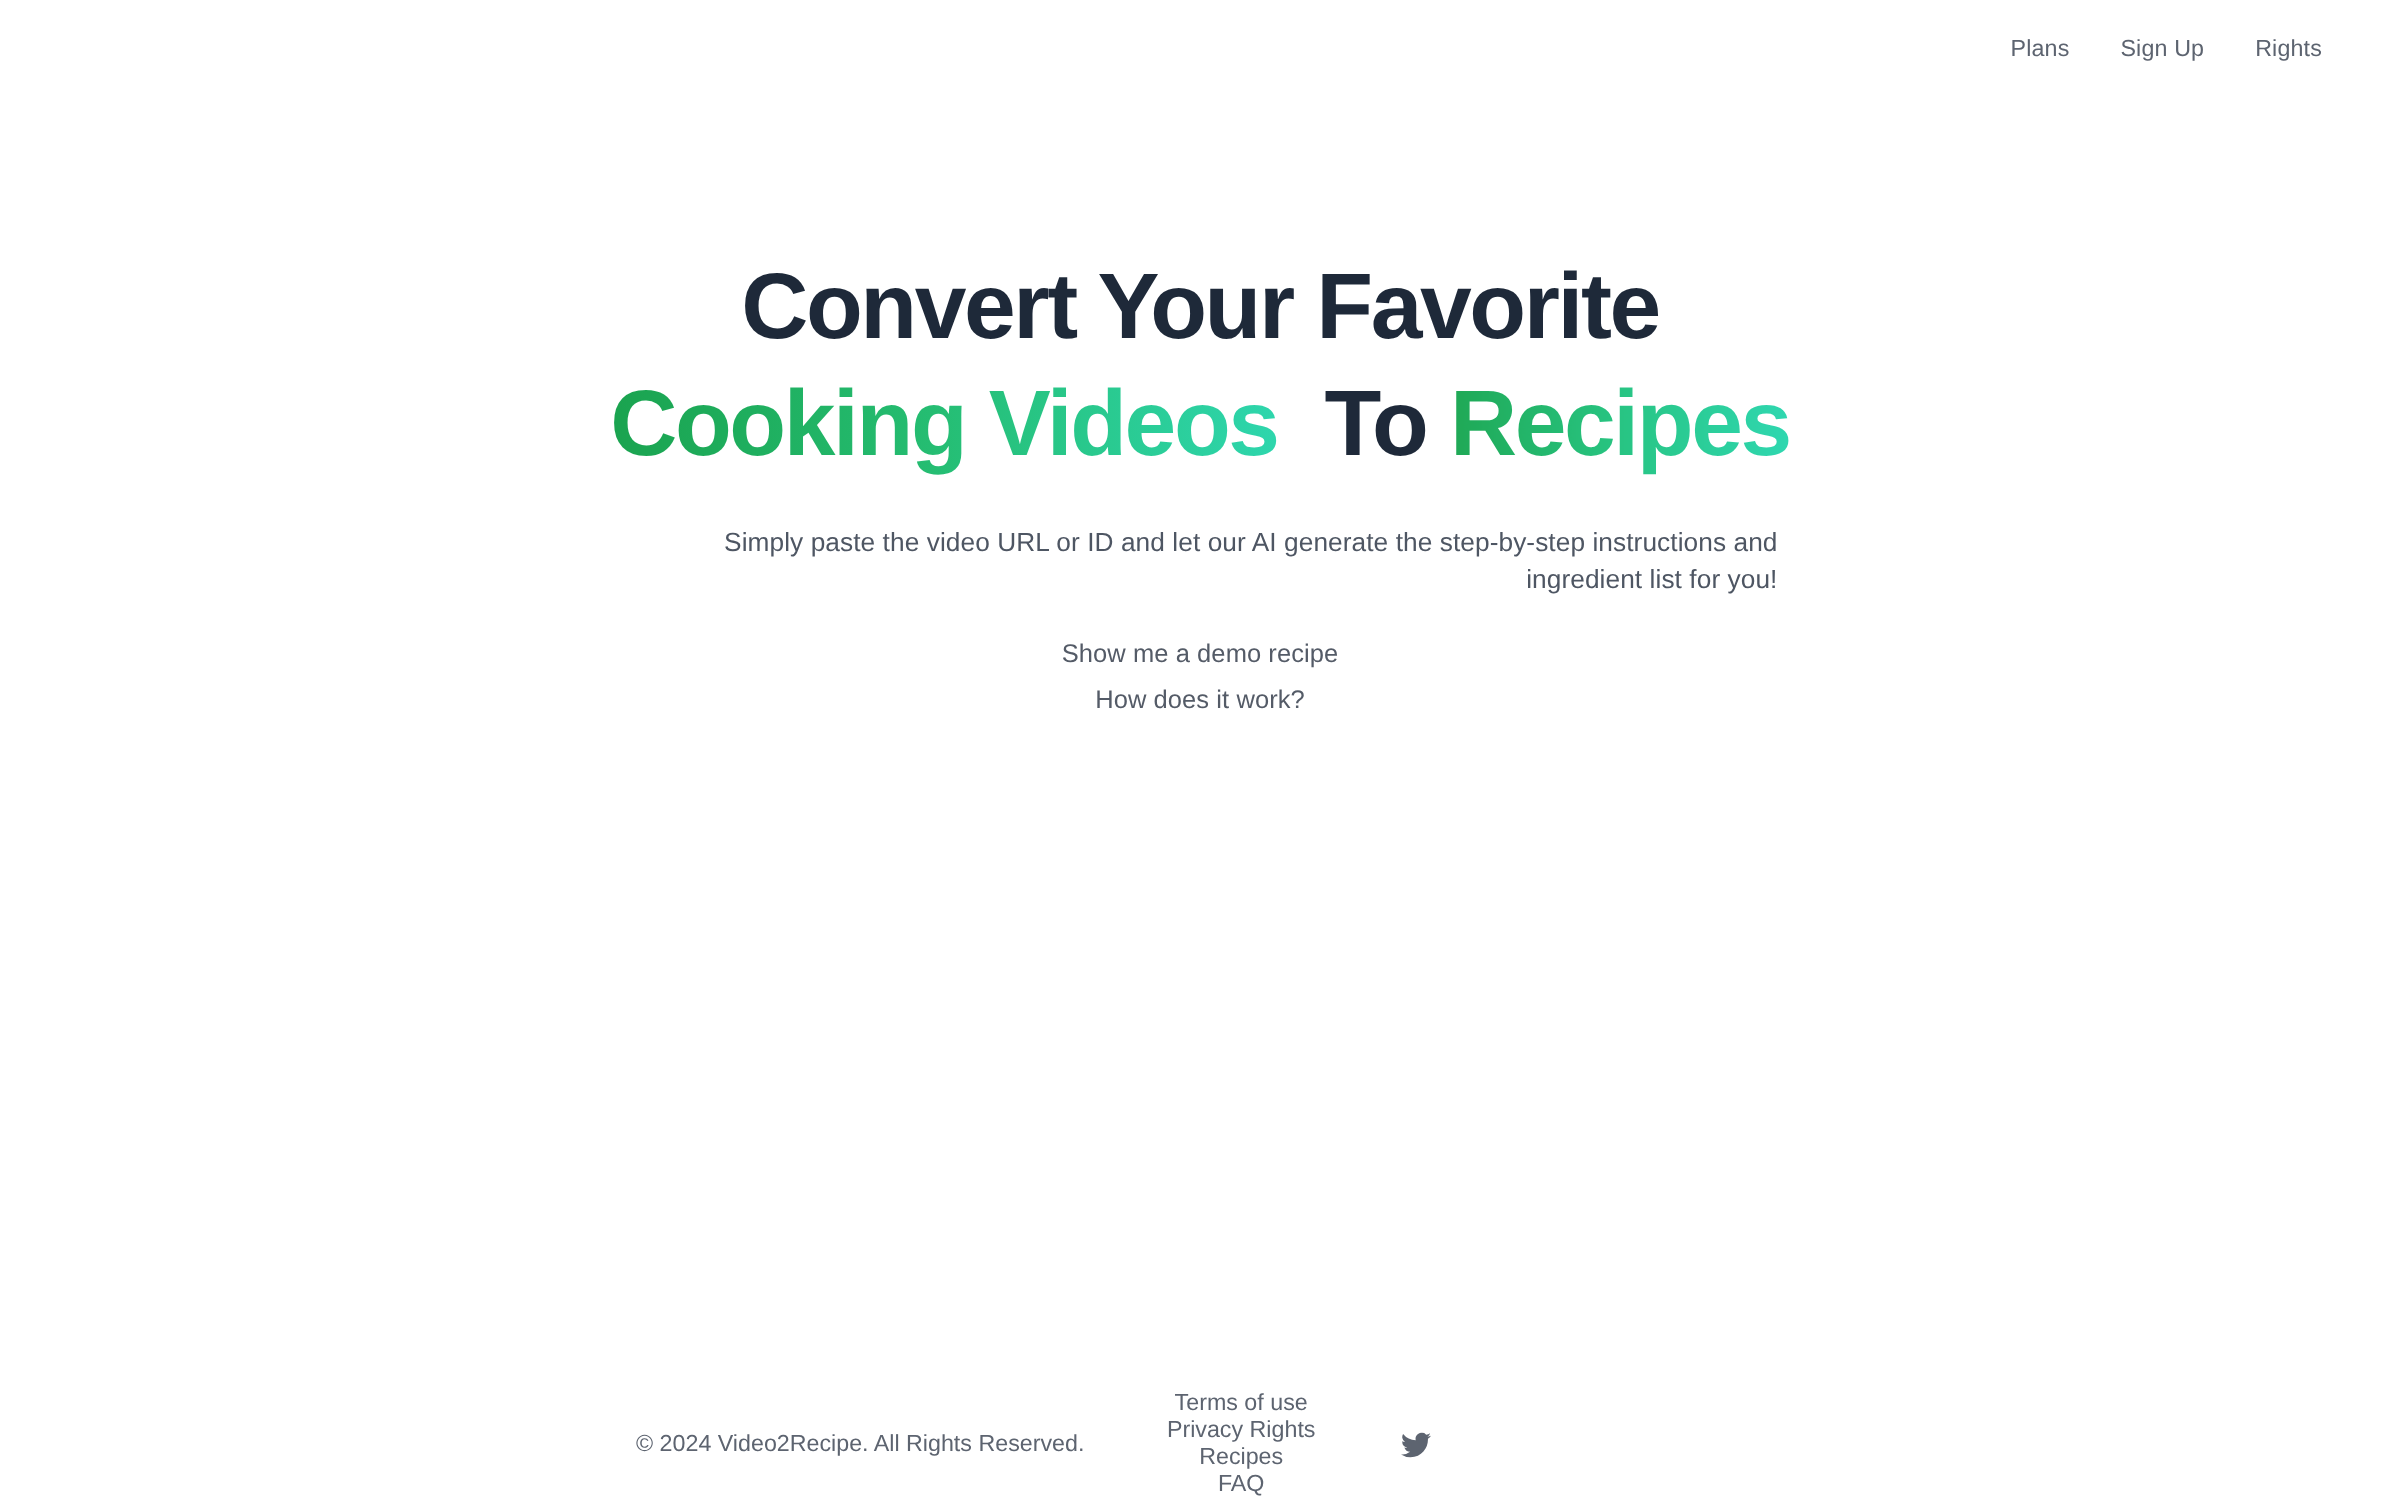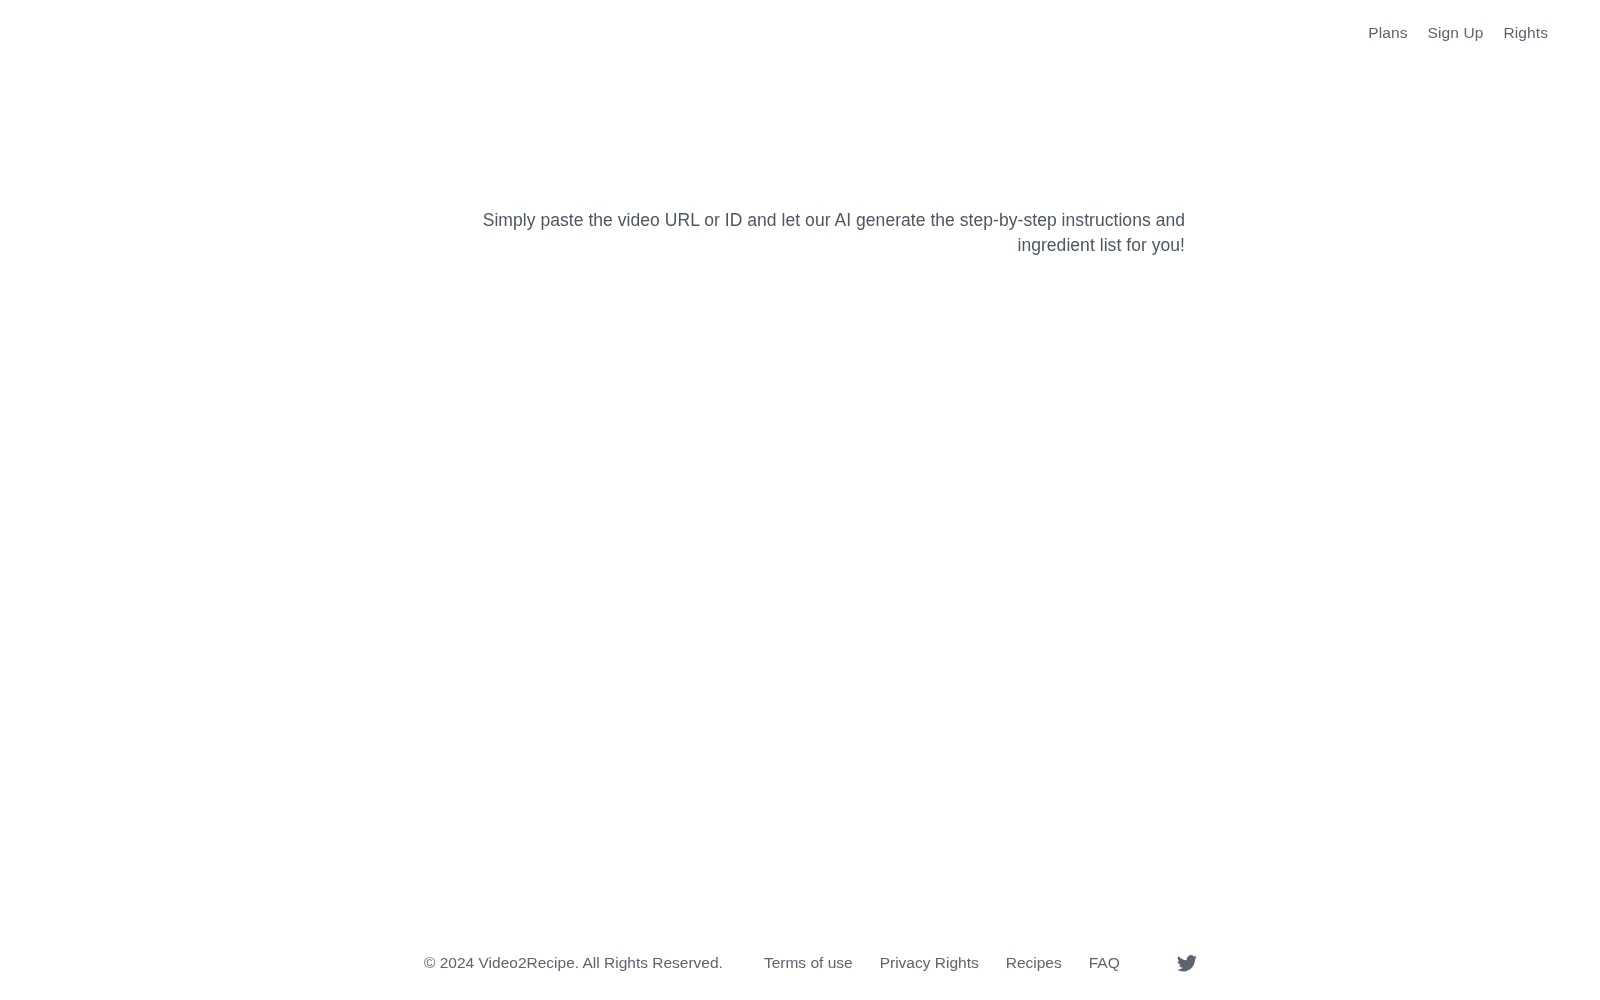--- a/index.html
+++ b/index.html
@@ -27,21 +27,21 @@
     height: 66px;
     flex: 0 0 66px;
     display: flex;
     align-items: center;
     justify-content: flex-end;
     padding-right: 52px;
   }
   .topnav-links {
     display: flex;
     align-items: center;
-    gap: 20px;
+    gap: 34px;
   }
   .nav-link {
     font-size: 15.5px;
     color: #5d6470;
     text-decoration: none;
     letter-spacing: 0.1px;
     cursor: pointer;
     white-space: nowrap;
   }
 
@@ -160,22 +160,22 @@
   }
   .copyright {
     font-size: 15.5px;
     color: #5d6470;
     white-space: nowrap;
     margin-left: 368px;
   }
   .footer-links {
     display: flex;
     align-items: center;
-    gap: 27px;
-    margin-left: 41px;
+    margin-left: 55px;
+    flex-direction: column;
   }
   .footer-link {
     font-size: 15.5px;
     color: #5d6470;
     text-decoration: none;
     cursor: pointer;
     white-space: nowrap;
   }
   .social {
     display: flex;
@@ -192,25 +192,33 @@
   <header class="topnav">
     <nav class="topnav-links">
       <a class="nav-link" href="#">Plans</a>
       <a class="nav-link" href="#">Sign Up</a>
       <a class="nav-link" href="#">Rights</a>
     </nav>
   </header>
 
   <main class="hero">
 
+    <h1 class="headline">
+      <span class="line1">Convert Your Favorite</span>
+      <span class="line2"><span class="grad-green">Cooking Videos</span><span class="dark-word">&nbsp; </span><span class="dark-word">To</span><span class="dark-word">&nbsp;</span><span class="grad-green2">Recipes</span></span>
+    </h1>
 
     <p class="subtitle">Simply paste the video URL or ID and let our AI generate the step-by-step instructions and ingredient list for you!</p>
 
 
 
+    <div class="under-links">
+      <a class="under-link" href="#">Show me a demo recipe</a>
+      <a class="under-link" href="#">How does it work?</a>
+    </div>
 
   </main>
 
   <footer class="footer">
     <div class="footer-inner">
       <span class="copyright">© 2024 Video2Recipe. All Rights Reserved.</span>
 
       <nav class="footer-links">
         <a class="footer-link" href="#">Terms of use</a>
         <a class="footer-link" href="#">Privacy Rights</a>

